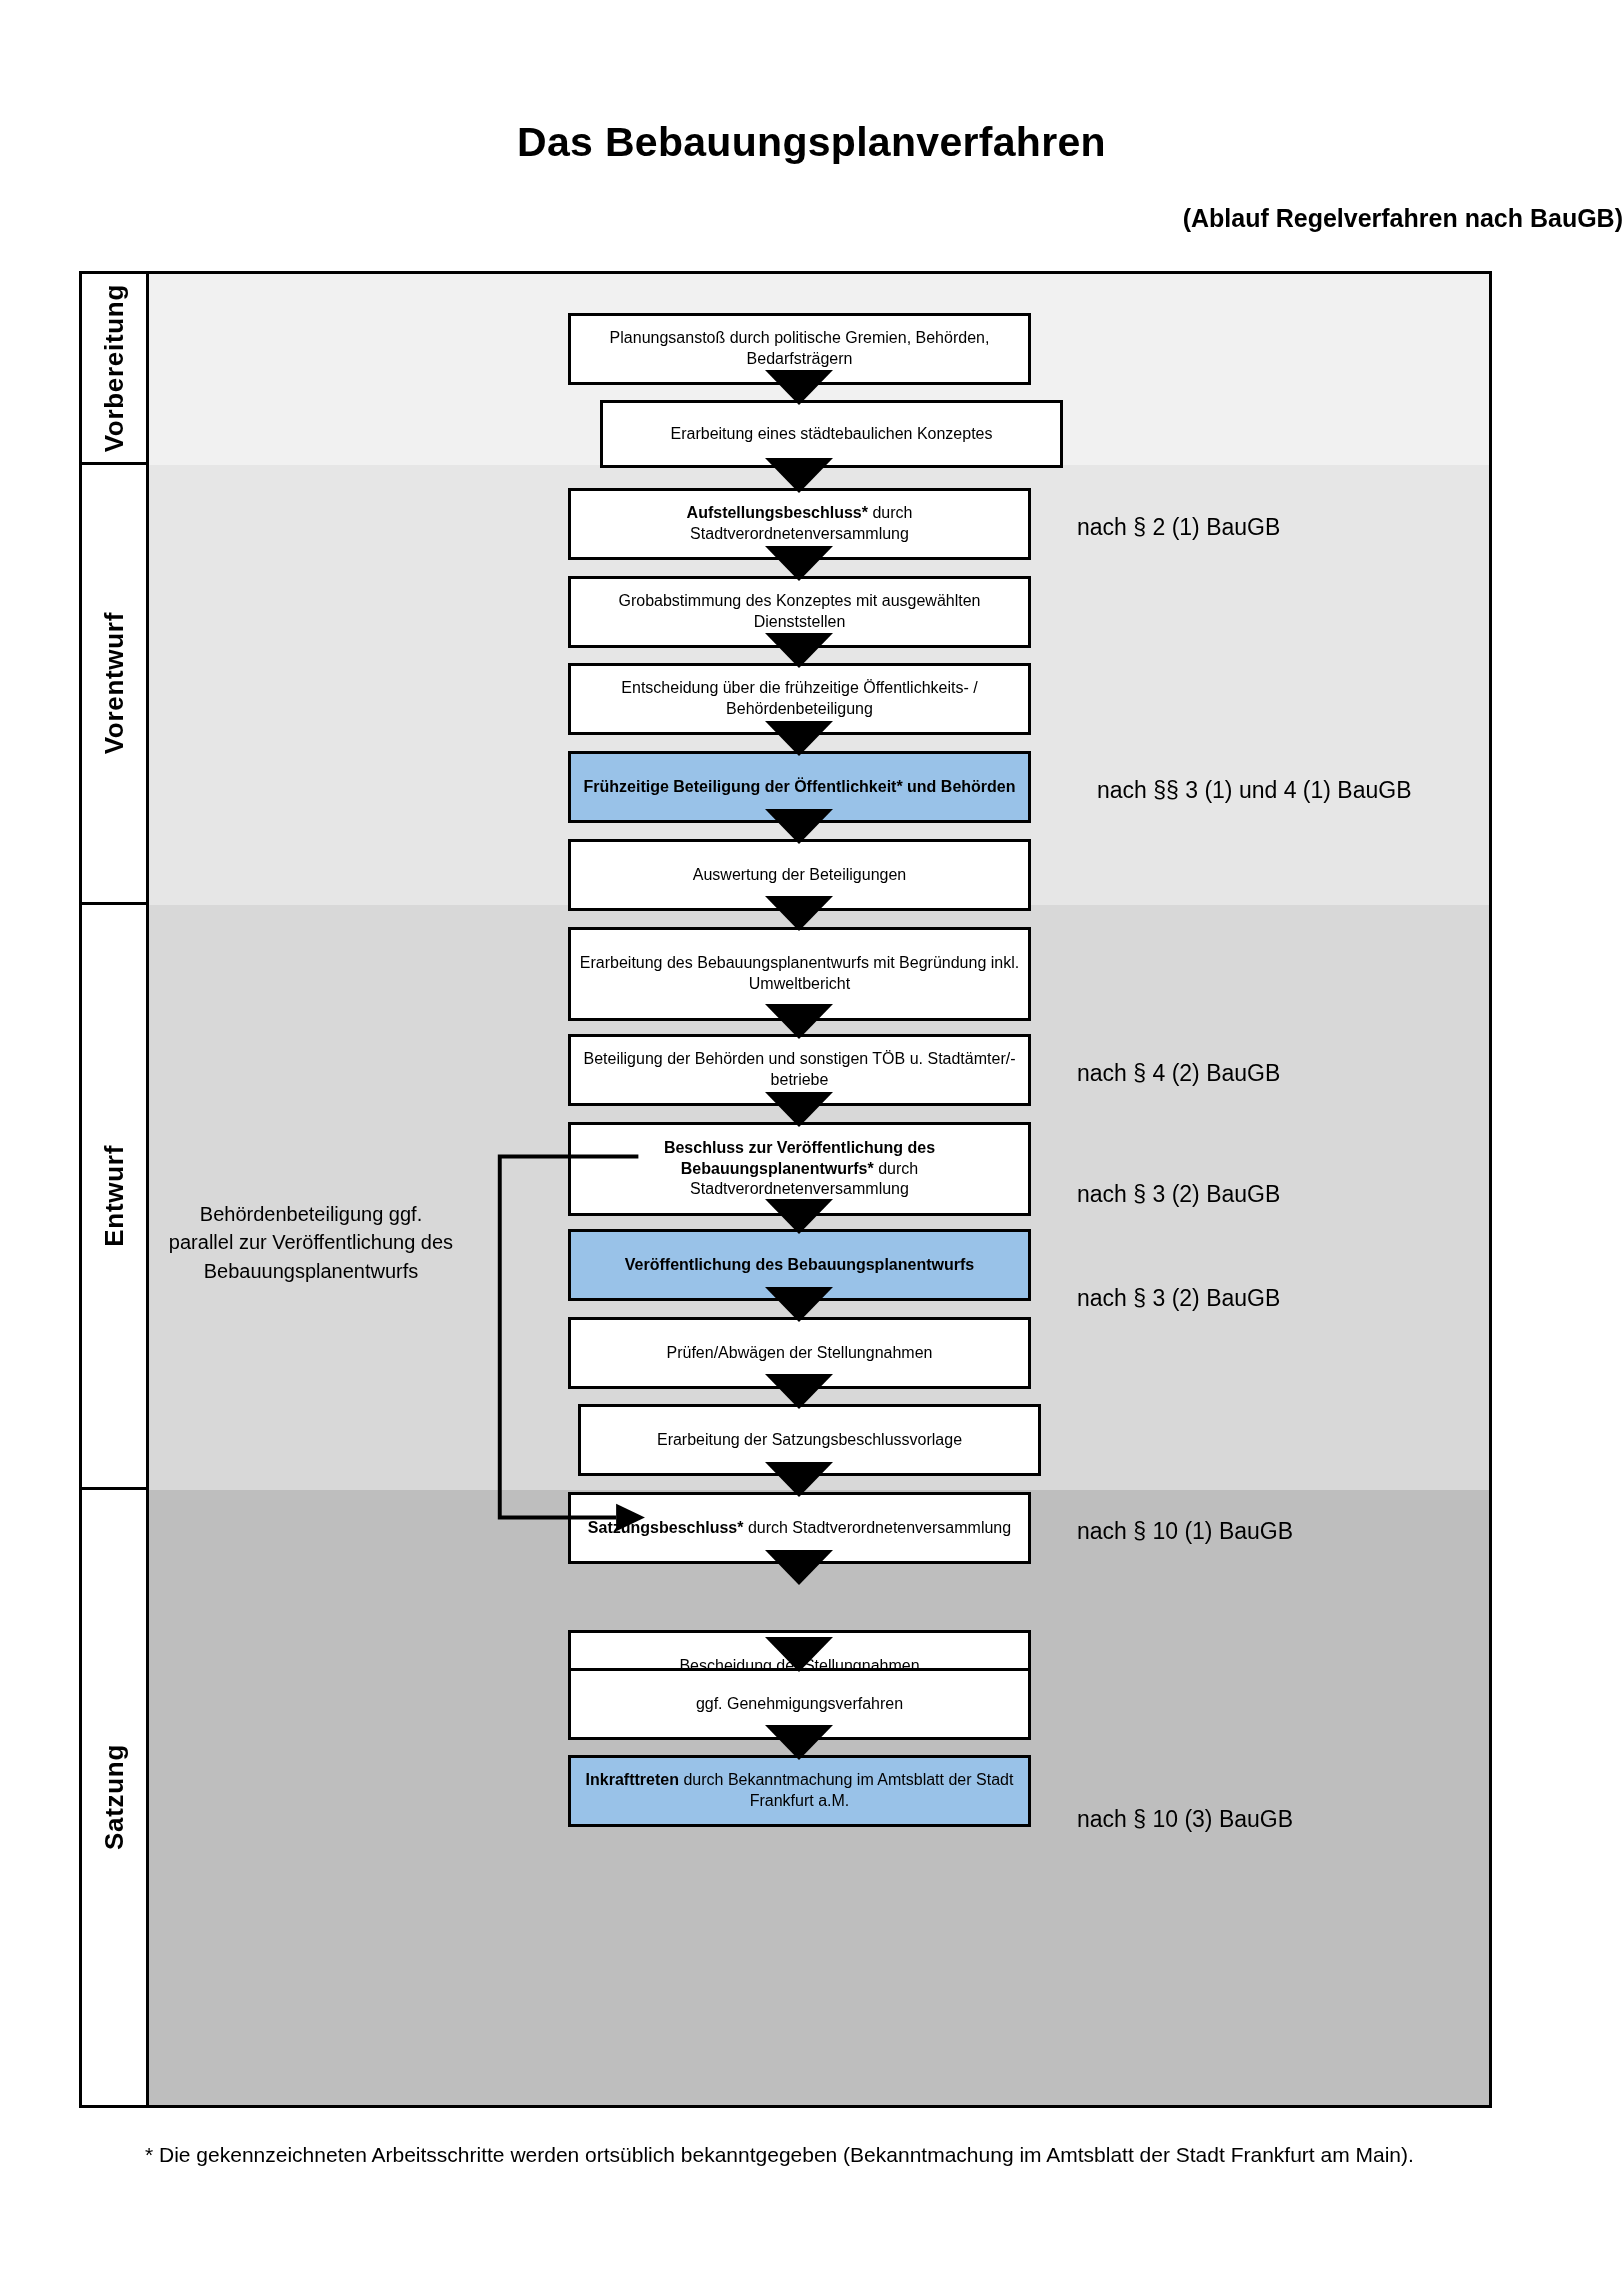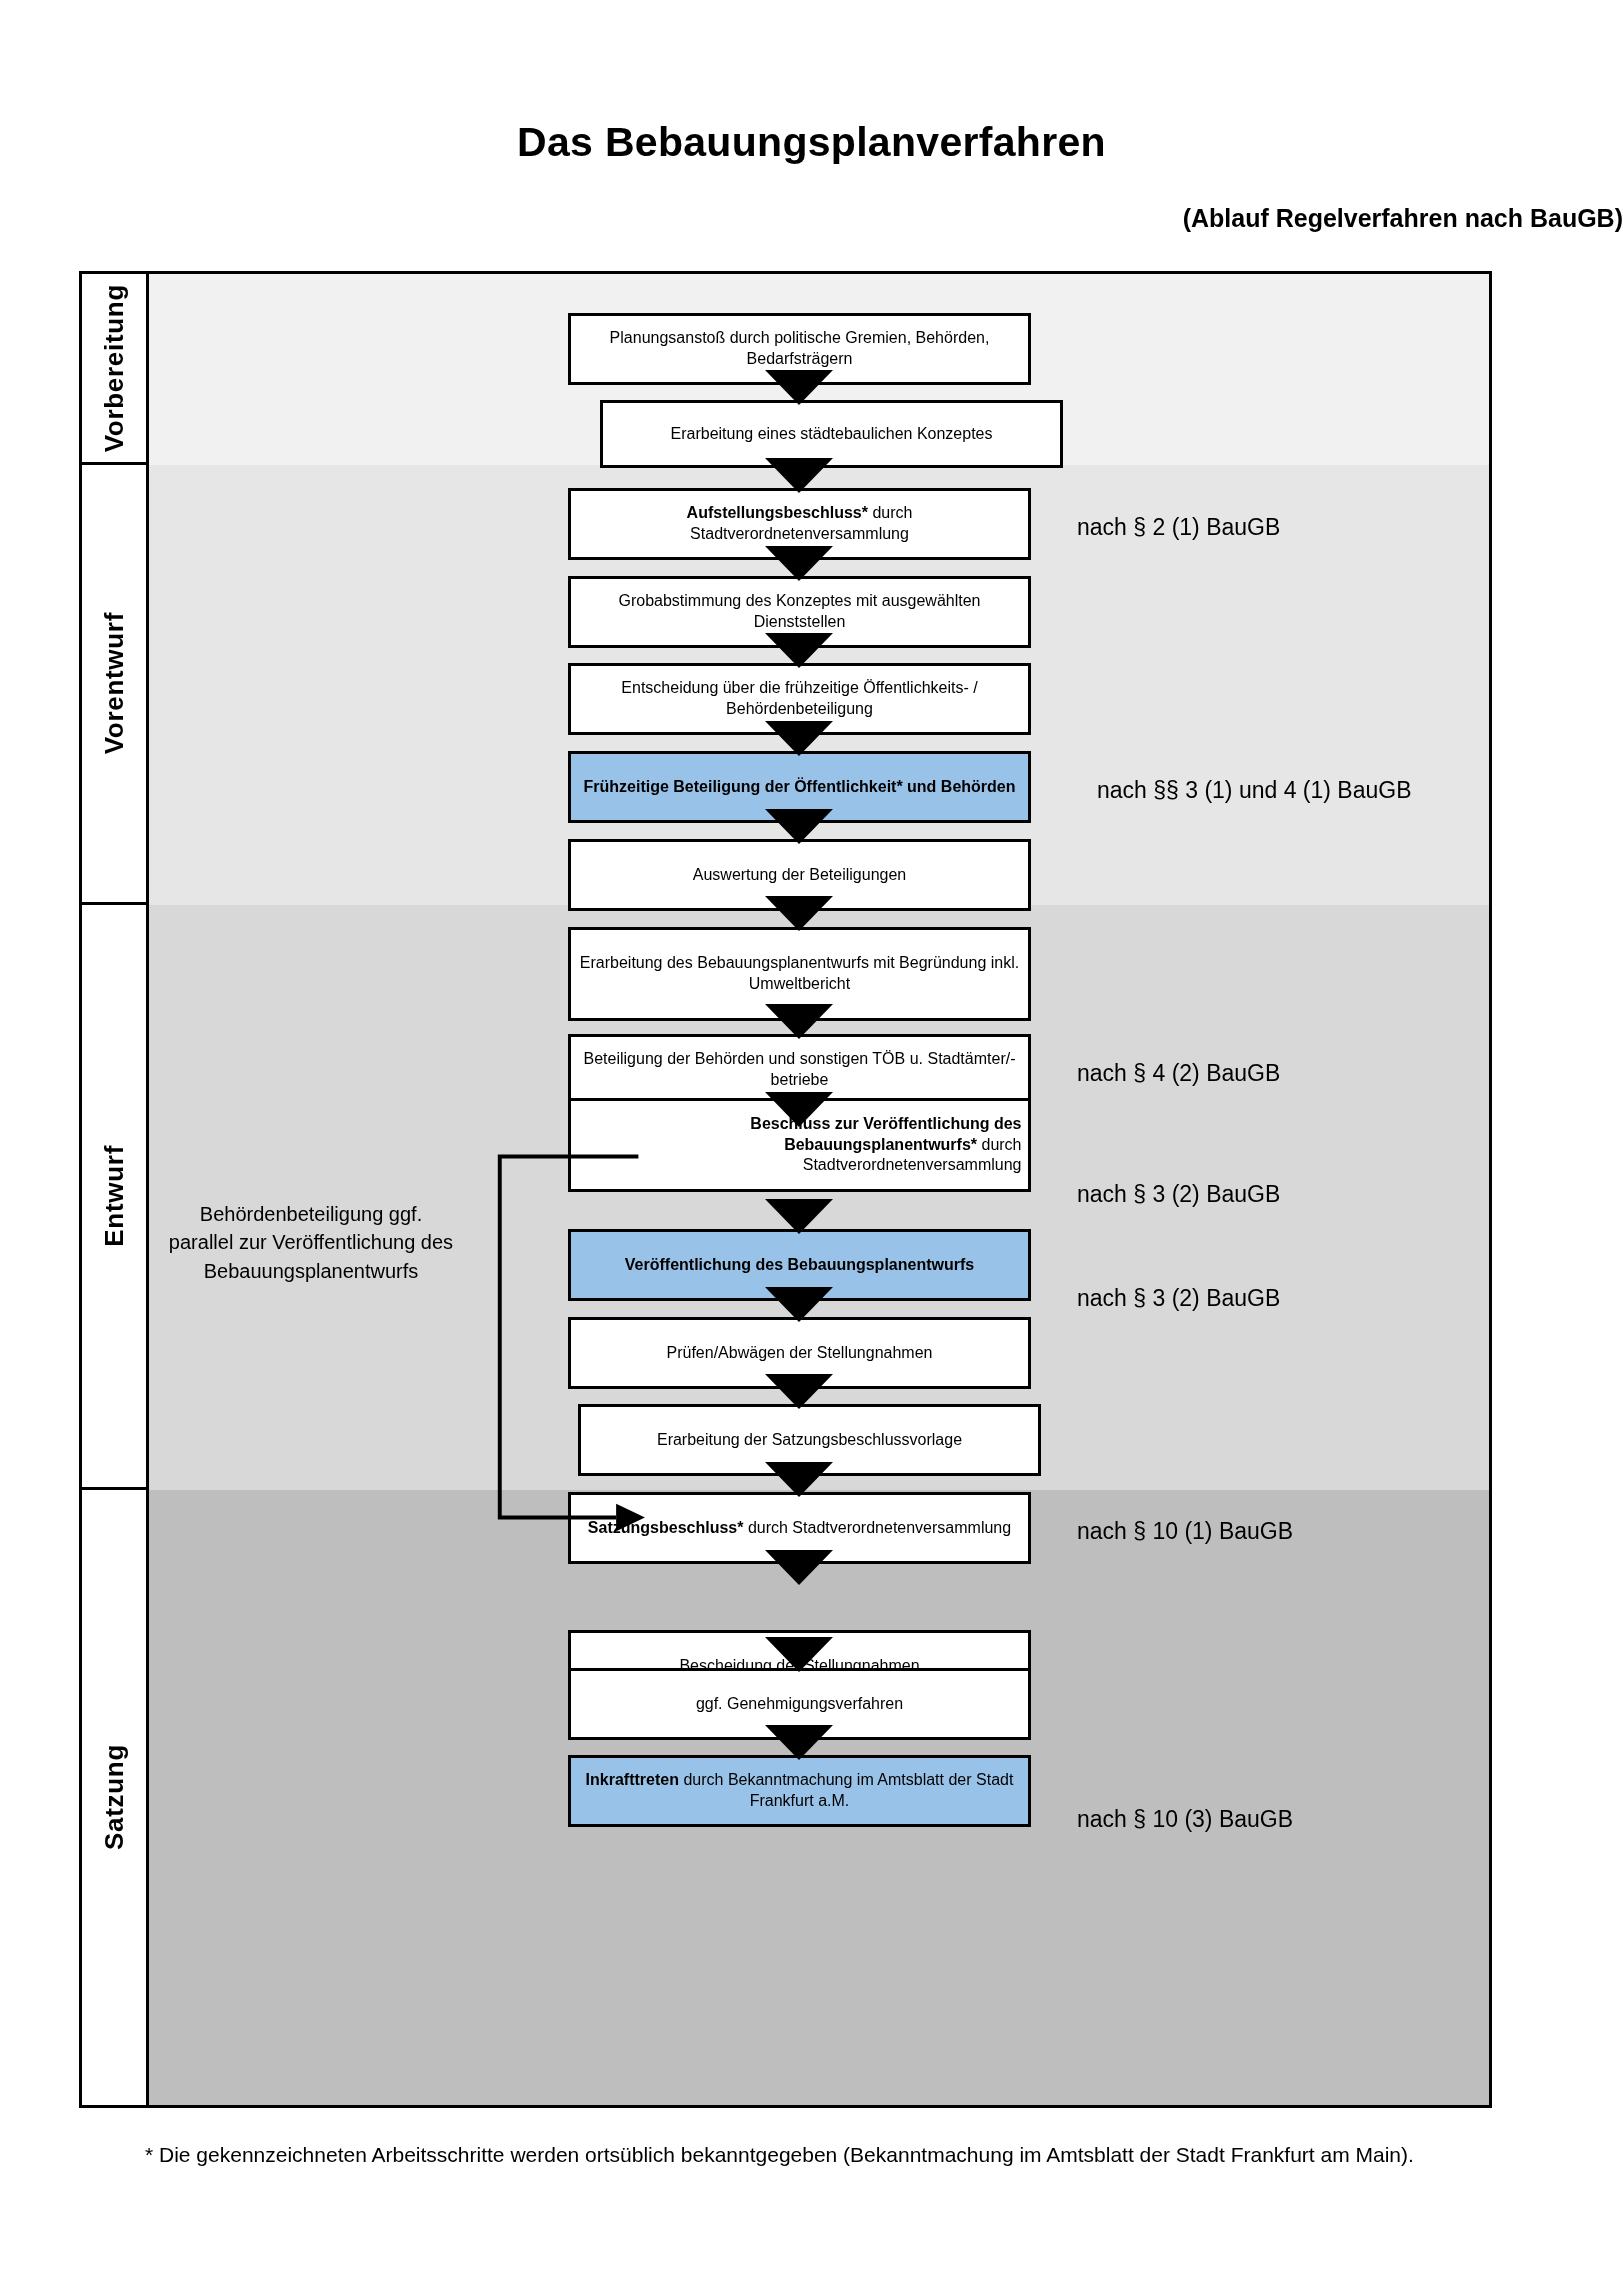--- a/index.html
+++ b/index.html
@@ -228,21 +228,21 @@
     </div>
 
     <div class="pbox" style="left:486px; top:653px; height:94px;">
       <div><span>Erarbeitung des Bebauungsplanentwurfs mit Begründung inkl. Umweltbericht</span></div>
     </div>
 
     <div class="pbox" style="left:486px; top:760px; height:72px;">
       <div><span>Beteiligung der Behörden und sonstigen TÖB u. Stadtämter/-betriebe</span></div>
     </div>
 
-    <div class="pbox" style="left:486px; top:824px; height:94px;text-align:right;">
+    <div class="pbox" style="left:486px; top:848px; height:94px;">
       <div><b>Beschluss zur Veröffentlichung des Bebauungsplanentwurfs*</b><span> durch Stadtverordnetenversammlung</span></div>
     </div>
 
     <div class="pbox blue" style="left:486px; top:955px; height:72px;">
       <div><b>Veröffentlichung des Bebauungsplanentwurfs</b></div>
     </div>
 
     <div class="pbox" style="left:486px; top:1043px; height:72px;">
       <div><span>Prüfen/Abwägen der Stellungnahmen</span></div>
     </div>

